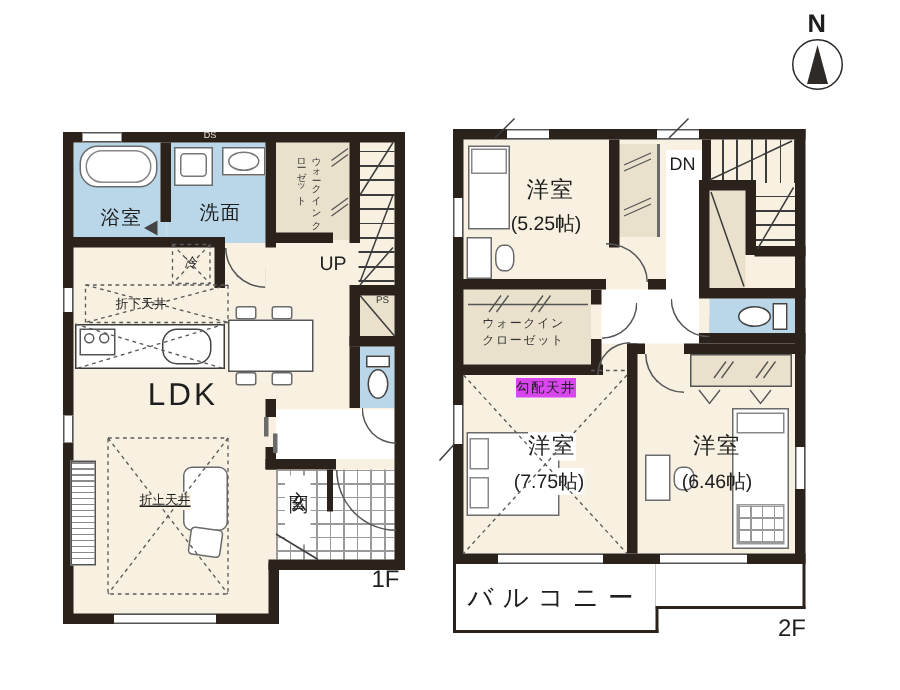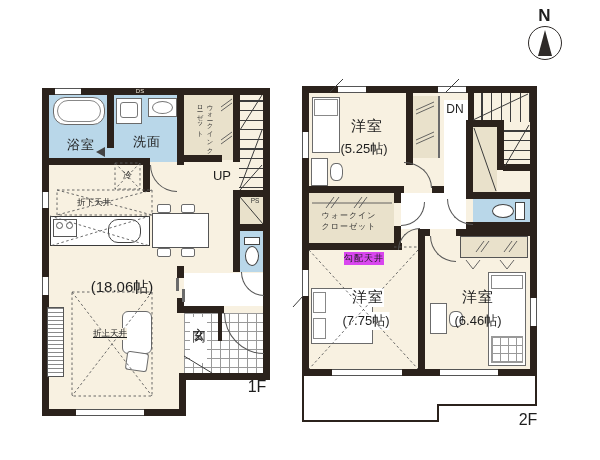--- a/index.html
+++ b/index.html
@@ -117,21 +117,21 @@
   <div class="lbl" style="left:81px;top:136px;font-size:13px;">浴室</div>
   <div class="lbl" style="left:147px;top:133px;font-size:13px;">洗面</div>
   <div class="lbl" style="left:140px;top:88px;font-size:6px;color:#f0e8d8;letter-spacing:0;">DS</div>
   <div class="vtext" style="left:195px;top:100px;height:58px;font-size:6.5px;line-height:10px;letter-spacing:1px;color:#333;">
     <span>ウォークイン</span><span>クローゼット</span>
   </div>
   <div class="lbl" style="left:222px;top:168px;font-size:13px;letter-spacing:0;">UP</div>
   <div class="lbl" style="left:255px;top:197px;font-size:6.5px;letter-spacing:0;color:#333;">PS</div>
   <div class="lbl" style="left:128px;top:169px;font-size:9px;">冷</div>
   <div class="lbl" style="left:94px;top:197px;font-size:8.5px;letter-spacing:0;">折下天井</div>
-  <div class="lbl" style="left:122px;top:278px;font-size:15px;letter-spacing:0;">(18.06帖)</div>
+  <div class="lbl" style="left:122px;top:252px;font-size:21px;letter-spacing:2px;">LDK</div>
   <div class="lbl" style="left:110px;top:328px;font-size:8.5px;letter-spacing:0;background:#f8f1e1;text-decoration:underline;">折上天井</div>
   <div class="vtext" style="left:190px;top:317px;height:46px;font-size:12.5px;letter-spacing:4px;background:#fff;">玄関</div>
   <div class="lbl" style="left:257px;top:378px;font-size:16px;letter-spacing:0;">1F</div>
 
   <svg class="overlay" width="600" height="460">
     <g stroke="#5a5a5a" stroke-width="0.9" fill="none" stroke-dasharray="2.5,2.5">
       <rect x="57" y="190" width="95" height="25"></rect>
       <line x1="57" y1="190" x2="152" y2="215"></line>
         <line x1="152" y1="190" x2="57" y2="215"></line>
       <line x1="50" y1="216" x2="150" y2="246"></line>
@@ -222,20 +222,21 @@
   </div>
   <div class="lbl" style="left:364px;top:252px;font-size:9px;background:#d946ef;">勾配天井</div>
   <div class="lbl" style="left:368px;top:288px;font-size:15px;background:#fff;">洋室</div>
   <div class="lbl" style="left:366px;top:312px;font-size:13px;letter-spacing:0;background:#fff;">(7.75帖)</div>
   <div class="lbl" style="left:478px;top:288px;font-size:15px;">洋室</div>
   <div class="lbl" style="left:478px;top:312px;font-size:13px;letter-spacing:0;">(6.46帖)</div>
   <div class="lbl" style="left:528px;top:411px;font-size:16px;letter-spacing:0;">2F</div>
 
   <div class="abs" style="left:302px;top:376px;width:137px;height:46px;border:2px solid #2b221c;border-top:none;background:#fff;"></div>
   <div class="abs" style="left:437px;top:376px;width:100px;height:30px;border:2px solid #2b221c;border-top:none;border-left:none;background:#fff;"></div>
+  <div class="lbl" style="left:370px;top:387px;font-size:17px;letter-spacing:6px;">バルコニー</div>
 
   <svg class="overlay" width="600" height="460">
     <g stroke="#5a5a5a" stroke-width="0.9" fill="none" stroke-dasharray="2.5,2.5">
       <line x1="309" y1="250" x2="418" y2="369"></line>
         <line x1="418" y1="250" x2="309" y2="369"></line>
       <line x1="394" y1="247" x2="418" y2="247"></line>
     </g>
     <g stroke="#3c3c3c" stroke-width="1" fill="none">
       <line x1="474" y1="128" x2="496" y2="191"></line>
       <line x1="473" y1="120" x2="528" y2="94"></line>

